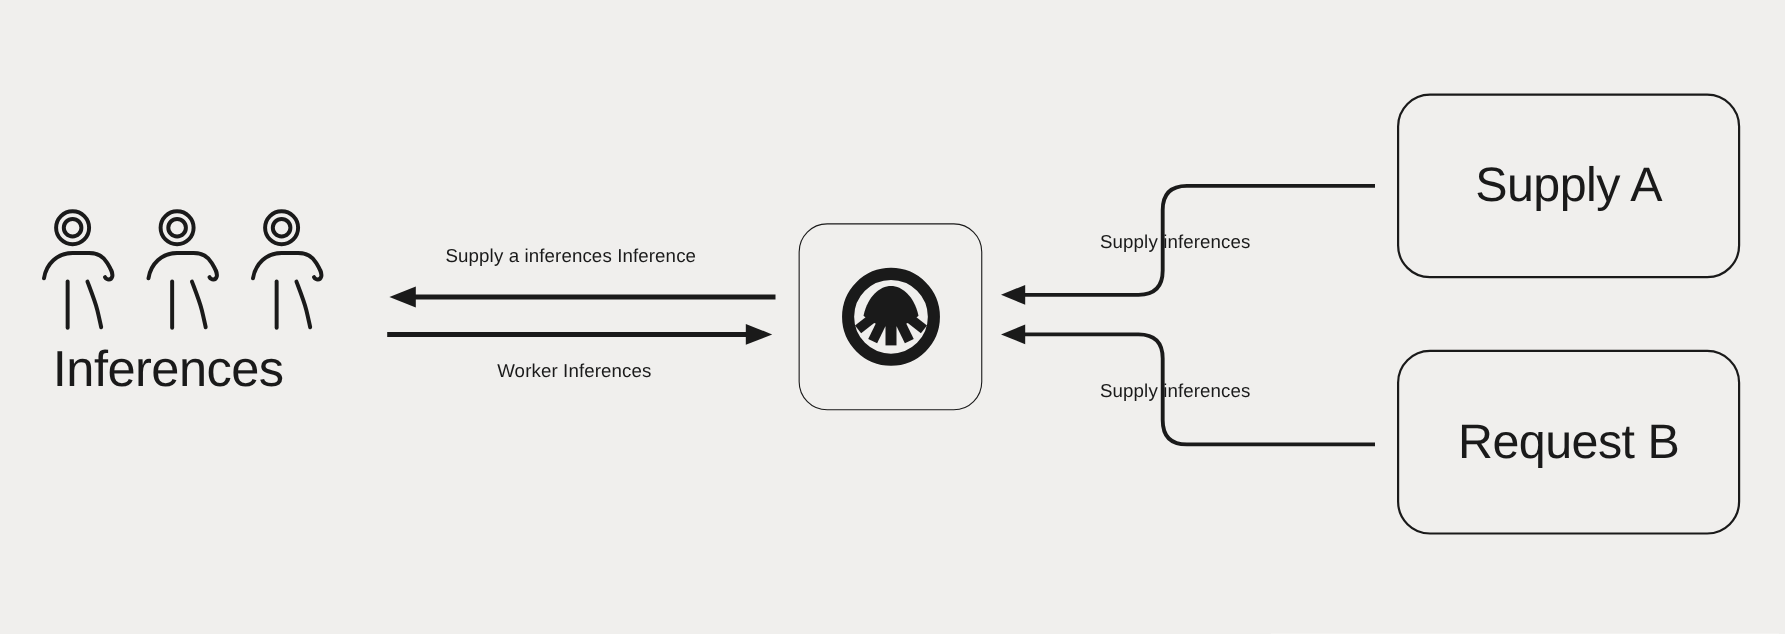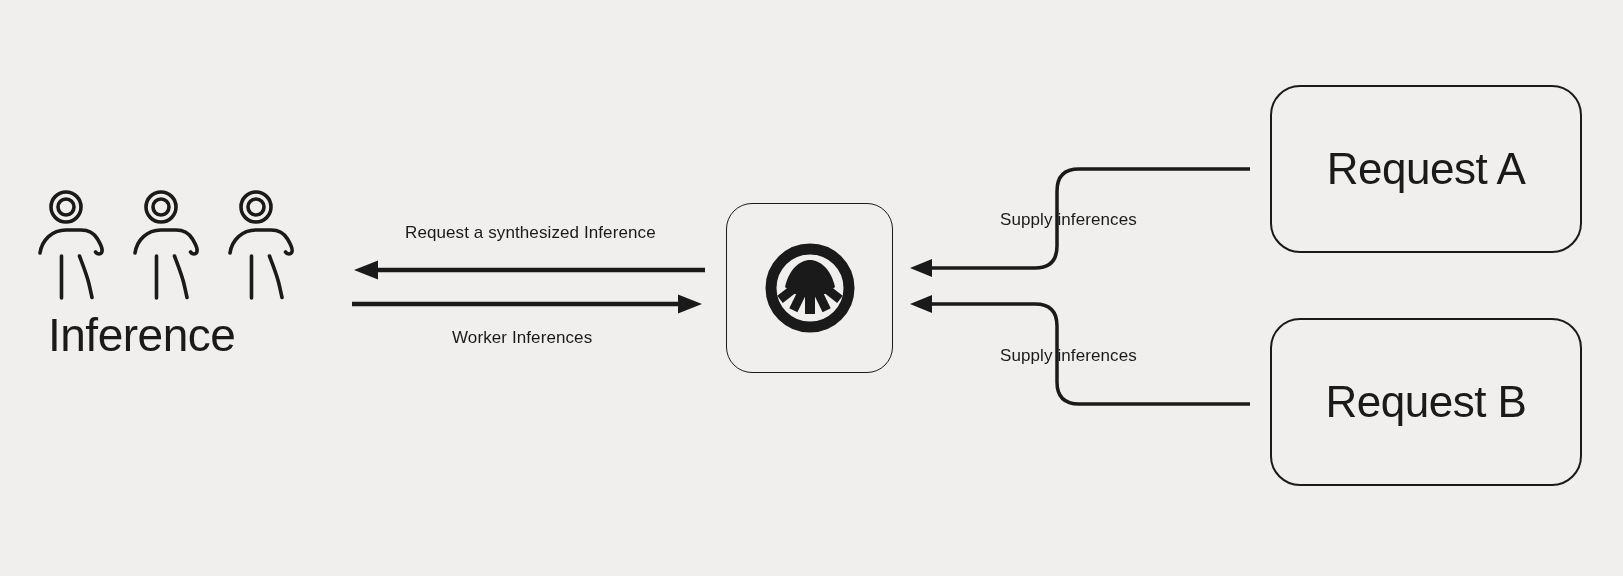--- a/index.html
+++ b/index.html
@@ -101,29 +101,29 @@
         <rect x="-4.5" y="-12" width="9" height="38" transform="rotate(-26 0 -12)"></rect>
         <rect x="-5" y="-12" width="10" height="38"></rect>
         <rect x="-4.5" y="-12" width="9" height="38" transform="rotate(26 0 -12)"></rect>
         <rect x="-4.5" y="-12" width="9" height="38" transform="rotate(52 0 -12)"></rect>
         <path d="M-25,-1 C-21,-19 -10,-28 0,-28 C10,-28 21,-19 25,-1 C16,7 8,9 0,9 C-8,9 -16,7 -25,-1 Z"></path>
       </g>
     </svg>
   </div>
 
   <div class="node-box worker-box worker-a">
-    <span class="worker-label">Request A</span>
+    <span class="worker-label">Supply A</span>
   </div>
   <div class="node-box worker-box worker-b">
     <span class="worker-label">Request B</span>
   </div>
 
-  <div class="label consumers-label" style="left:48px;top:308px;">Inference</div>
+  <div class="label consumers-label" style="left:48px;top:308px;">Inferences</div>
 
-  <div class="label flow-label" style="left:405px;top:223px;">Request a synthesized Inference</div>
+  <div class="label flow-label" style="left:405px;top:223px;">Supply a inferences Inference</div>
 
   <div class="label flow-label" style="left:452px;top:328px;">Worker Inferences</div>
 
   <div class="label flow-label" style="left:1000px;top:210px;">Supply inferences</div>
 
   <div class="label flow-label" style="left:1000px;top:346px;">Supply inferences</div>
 
 </div>
 
 </body></html>

